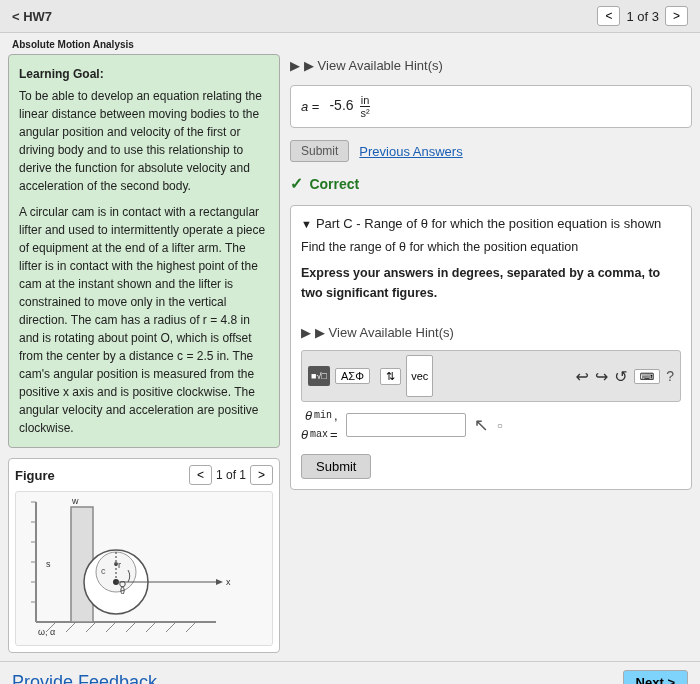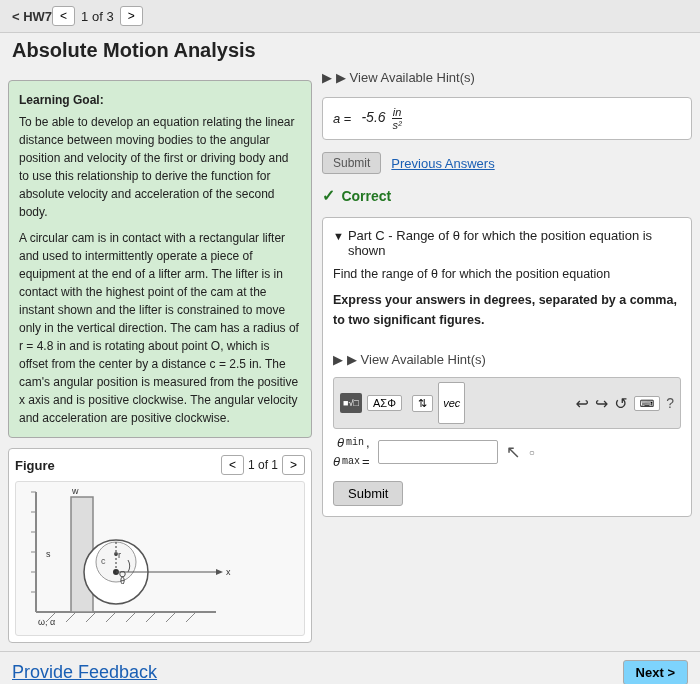--- a/index.html
+++ b/index.html
@@ -7,20 +7,21 @@
       font-family: Arial, sans-serif;
       font-size: 13px;
       background: #f0f0f0;
       width: 700px;
       min-height: 684px;
       color: #222;
     }
     .top-bar {
       display: flex;
       align-items: center;
+      justify-content: space-between;
       padding: 6px 12px;
       background: #e8e8e8;
       border-bottom: 1px solid #ccc;
     }
     .top-bar-left {
       font-size: 13px;
       color: #333;
       font-weight: bold;
     }
     .top-bar-right {
@@ -30,35 +31,34 @@
     }
     .nav-btn {
       background: #fff;
       border: 1px solid #aaa;
       border-radius: 3px;
       padding: 2px 7px;
       cursor: pointer;
       font-size: 12px;
     }
     .page-title {
-      font-size: 20px;
+      font-size: 10px;
       font-weight: bold;
       padding: 6px 30px 4px 12px;
       background: #f0f0f0;
     }
     .main-content {
       display: flex;
       flex-direction: row;
       padding: 0 8px 8px 8px;
       gap: 10px;
     }
     .left-panel {
-      width: 304px;
+      width: 272px;
       flex-shrink: 0;
-      margin-top: 14px;
     }
     .learning-goal-box {
       background: #d4ecd4;
       border: 1px solid #aaa;
       border-radius: 4px;
       padding: 10px;
       font-size: 12px;
       line-height: 1.5;
       margin-bottom: 10px;
     }
@@ -120,21 +120,20 @@
       display: flex;
       align-items: center;
       gap: 10px;
     }
     .answer-label {
       font-size: 13px;
       white-space: nowrap;
     }
     .answer-value {
       font-size: 14px;
-      font-style: italic;
     }
     .fraction {
       display: inline-flex;
       flex-direction: column;
       align-items: center;
       font-size: 11px;
       vertical-align: middle;
       line-height: 1.1;
       margin-left: 2px;
     }
@@ -318,21 +317,20 @@
       font-weight: bold;
     }
     .page-num { font-size: 13px; }
     .vec-btn {
       background: #fff;
       border: 1px solid #aaa;
       border-radius: 2px;
       padding: 14px 4px;
       font-size: 11px;
       cursor: pointer;
-      font-style: italic;
     }
     .toolbar-row {
       display: flex;
       align-items: center;
       gap: 5px;
     }
   </style>
 </head>
 <body>
 

